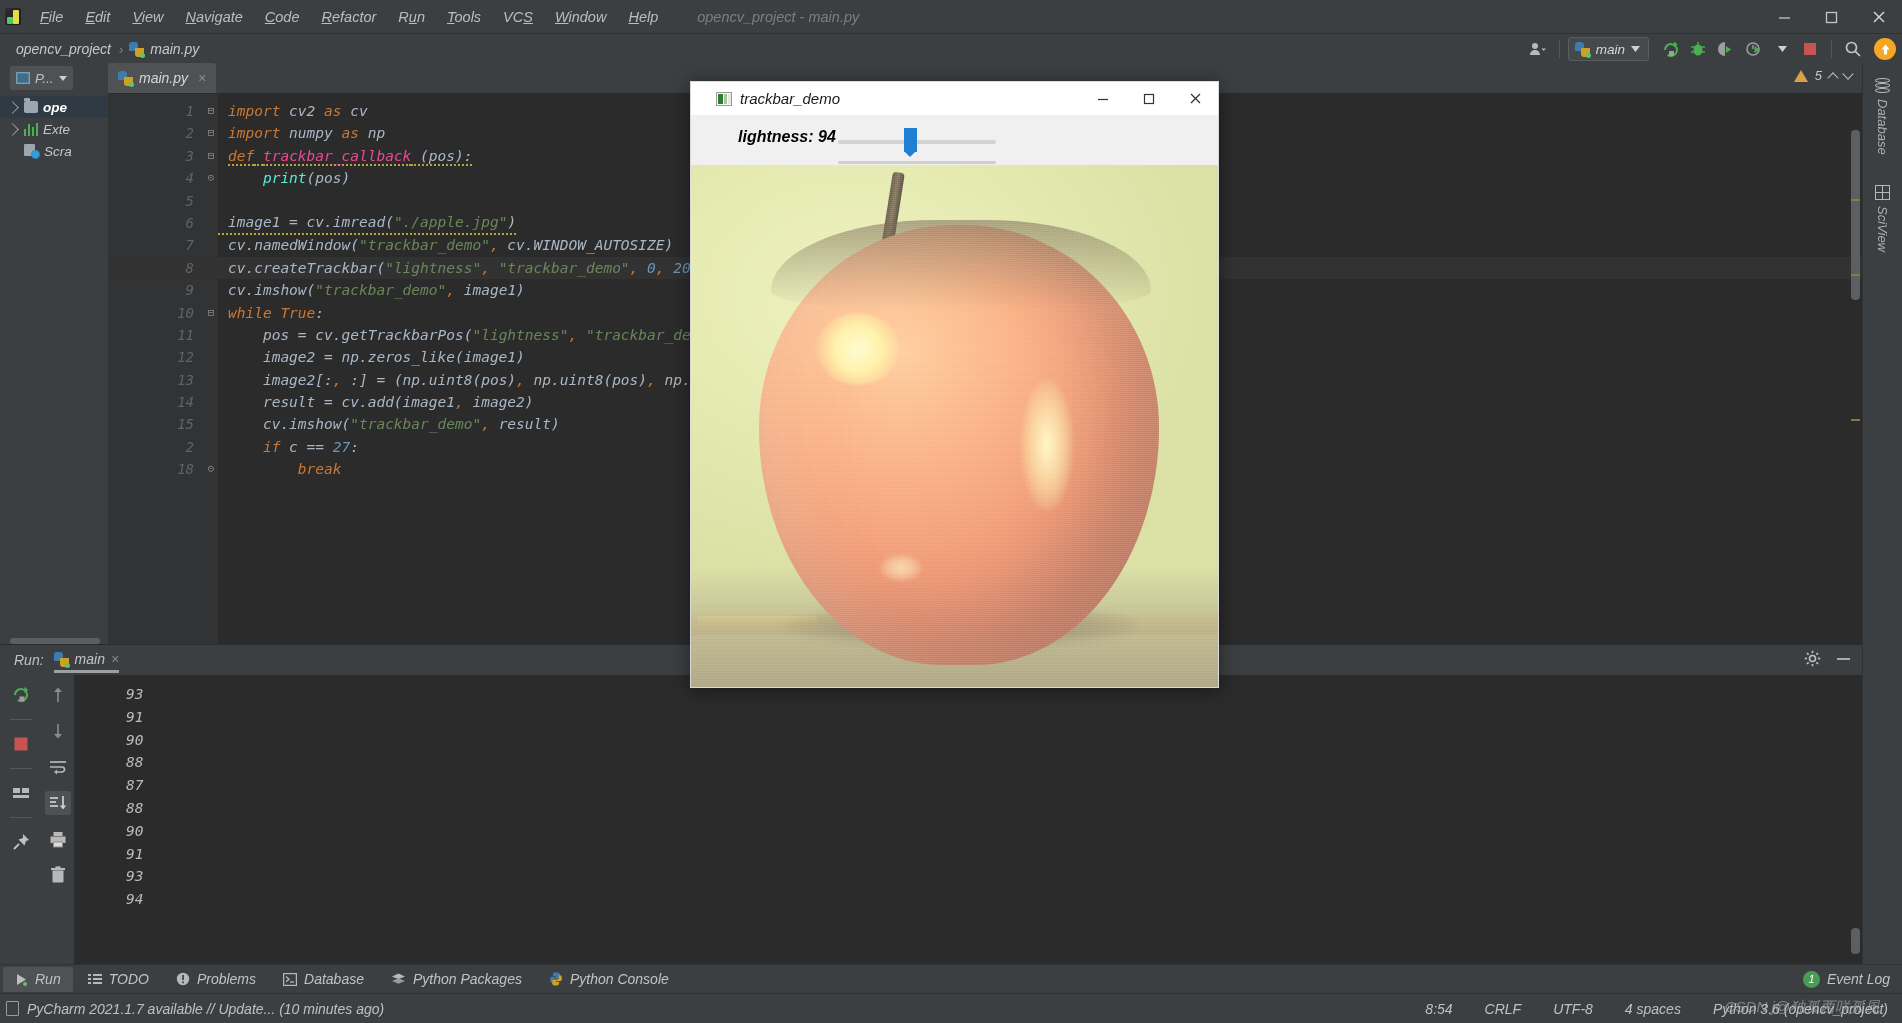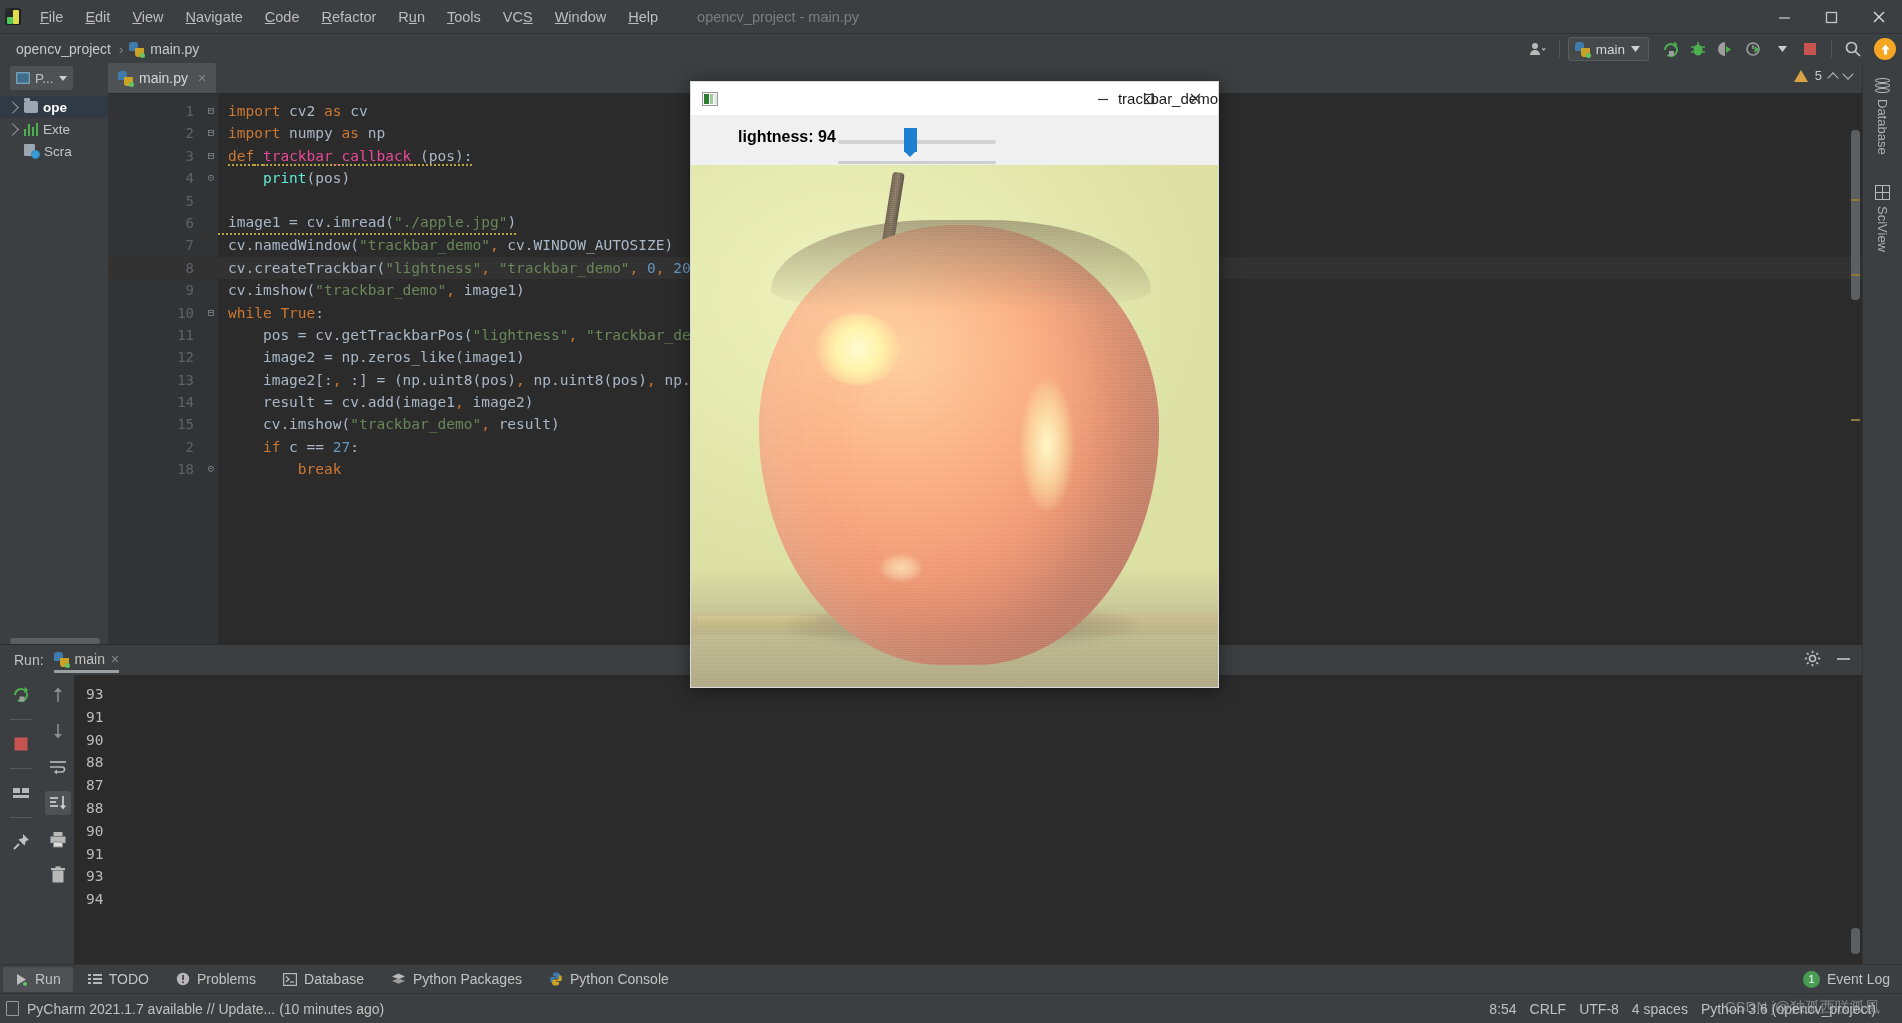--- a/index.html
+++ b/index.html
@@ -5,21 +5,21 @@
   * { box-sizing: border-box; margin: 0; padding: 0; }
   html, body {
     width: 1902px; height: 1023px;
     overflow: hidden;
     background: #3c3f41;
     font-family: "Liberation Sans", sans-serif;
     font-size: 13px;
     color: #bbbbbb;
     -webkit-font-smoothing: antialiased;
   }
-  #root { position: relative; width: 1902px; height: 1023px; }
+  #root { position: relative; width: 1902px; height: 1023px; font-style: italic; }
 
   
   .menubar {
     position: absolute; left: 0; top: 0; width: 1902px; height: 34px;
     background: #3c3f41;
     display: flex; align-items: center;
     border-bottom: 1px solid #323232;
   }
   .app-logo {
     width: 22px; height: 22px; margin-left: 3px; margin-right: 4px;
@@ -245,21 +245,21 @@
   .rtb.active { background: #4e5254; }
   .rt-div { width: 22px; height:1px; background:#55585a; }
 
   .console {
     position: absolute; left: 74px; top: 30px; right: 0; bottom: 0;
     background: #2b2b2b;
     font-family: "DejaVu Sans Mono", "Liberation Mono", monospace;
     font-size: 14.5px; color: #bbbbbb;
     padding: 8px 0 0 10px; overflow: hidden;
   }
-  .con-line { height: 22.8px; line-height: 22.8px; padding-left: 2px; }
+  .con-line { height: 22.8px; line-height: 22.8px; padding-left: 2px; margin-left: 40px; }
   .con-vscroll {
     position:absolute; right:2px; bottom:10px; width:9px; height:26px;
     background:#5c5f61; border-radius:4px;
   }
 
   
   .tool-tabs {
     position: absolute; left: 0; bottom: 30px; width: 1902px; height: 29px;
     background: #3c3f41; display: flex; align-items: center; gap: 0px;
     border-top: 1px solid #323232;
@@ -275,33 +275,33 @@
     font-size:11px;display:flex;align-items:center;justify-content:center;
   }
 
   .statusbar {
     position: absolute; left: 0; bottom: 0; width: 1902px; height: 30px;
     background: #3c3f41; display: flex; align-items: center;
     border-top: 1px solid #323232;
     font-size: 14px; color: #c0c0c0;
   }
   .sb-left { display:flex;align-items:center;gap:8px; padding-left:6px;}
-  .sb-right { position:absolute; right: 26px; display:flex;align-items:center;gap:13px;}
+  .sb-right { position:absolute; right: 14px; display:flex;align-items:center;gap:32px;}
   .sb-ico { width:13px;height:15px;border:1.4px solid #9a9a9a;border-radius:1px; }
 
   
   .demo-win {
     position: absolute; left: 690px; top: 81px; width: 529px; height: 607px;
     background: #f0f0f0;
     box-shadow: 0 2px 18px rgba(0,0,0,0.45);
     border: 1px solid #d9d9d9;
   }
   .demo-title {
     height: 33px; background: #ffffff; display: flex; align-items: center;
-    padding-left: 11px; gap: 16px; position: relative; justify-content: space-between;
+    padding-left: 25px; gap: 8px; position: relative;
   }
   .demo-title-txt { font-size: 15px; color: #1a1a1a; font-family: "Liberation Sans", sans-serif; }
   .ocv-ico { width:16px;height:14px;flex:none;position:relative;border:1px solid #9a9a9a;background:#fafafa;}
   .ocv-ico .a{position:absolute;left:1px;top:1px;width:5px;height:10px;background:#2e7d32;}
   .ocv-ico .b{position:absolute;left:7px;top:1px;width:3px;height:10px;background:#9ccc9e;}
   .ocv-ico .c{position:absolute;left:11px;top:1px;width:3px;height:10px;background:#e6e6e6;}
   .demo-wctrls { position:absolute; right:0; top:0; height:33px; display:flex; }
   .dwc { width:46px;height:33px;display:flex;align-items:center;justify-content:center;color:#333;}
 
   .demo-trackbar {

